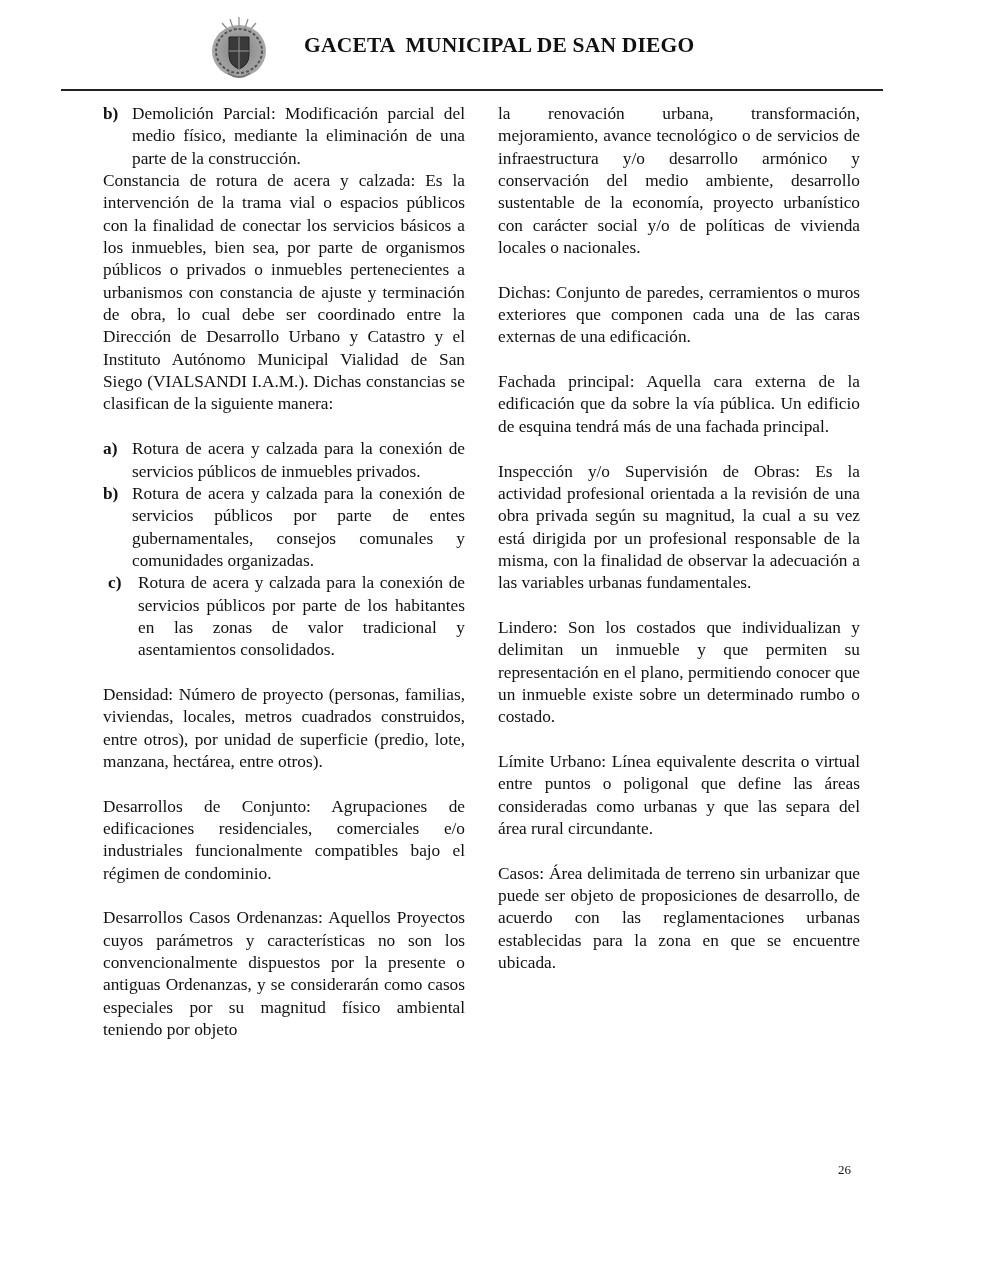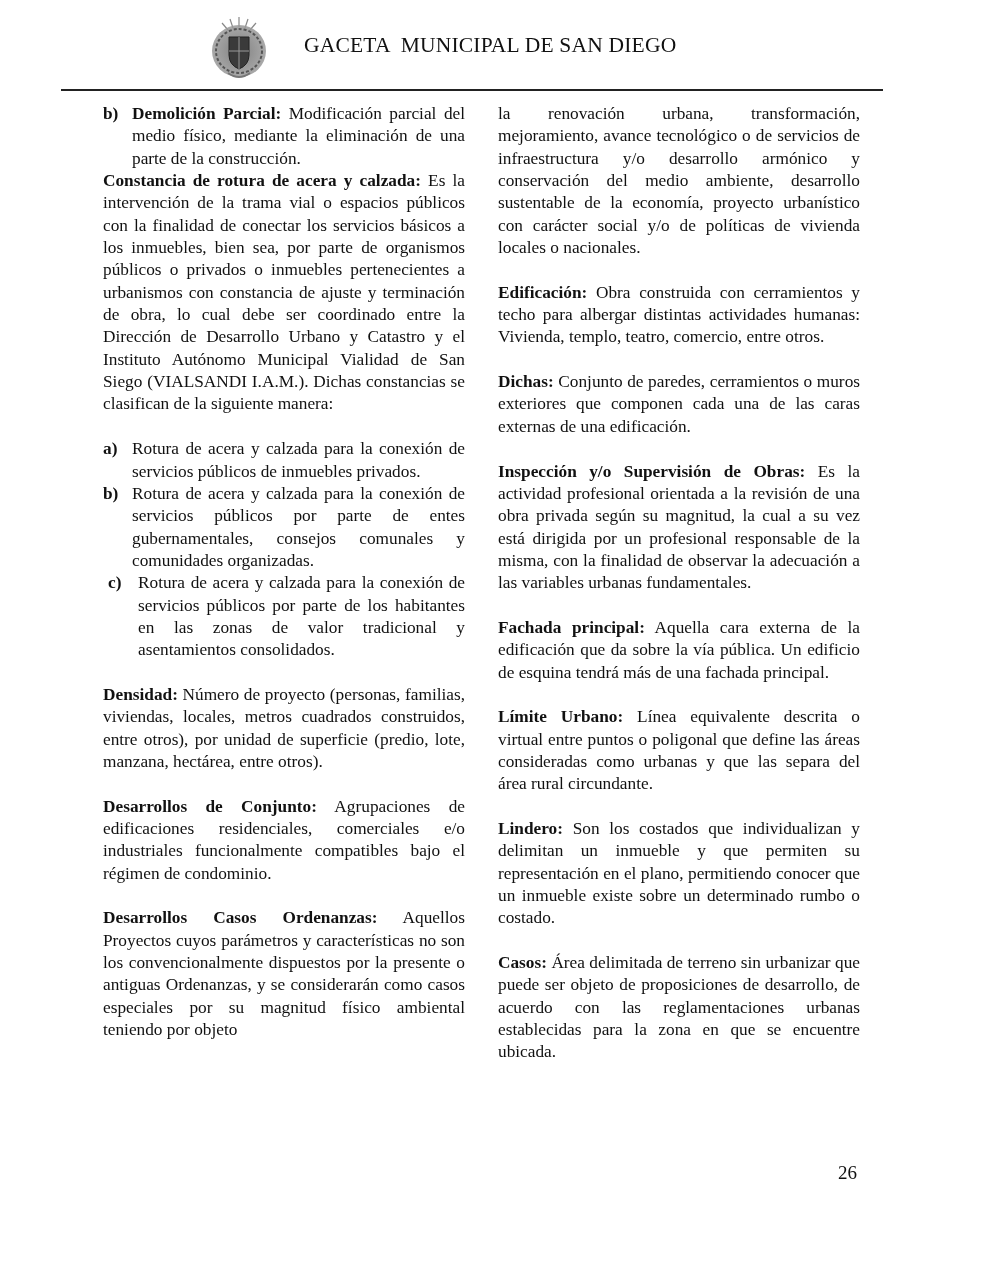--- a/index.html
+++ b/index.html
@@ -5,40 +5,40 @@
     html, body { margin: 0; padding: 0; background: #ffffff; }
     body {
       width: 990px; height: 1280px; position: relative; overflow: hidden;
       font-family: "Liberation Serif", "DejaVu Serif", serif;
       color: #111111;
     }
     .header { position: absolute; left: 0; top: 0; width: 990px; height: 92px; }
     .logo { position: absolute; left: 210px; top: 15px; width: 58px; height: 66px; }
     .header-title {
       position: absolute; left: 304px; top: 33px;
-      font-size: 21.5px; font-weight: normal; letter-spacing: 0.2px; white-space: pre;
+      font-size: 21.5px; font-weight: bold; letter-spacing: 0.2px; white-space: pre;
     }
     .header-rule {
       position: absolute; left: 61px; top: 89px; width: 822px; height: 2px; background: #222222;
     }
     .col {
       position: absolute; top: 103px; width: 362px;
       font-size: 17.3px; line-height: 22.35px; text-align: justify;
     }
     .col-left { left: 103px; }
     .col-right { left: 498px; }
     .para { margin: 0 0 22.35px 0; }
-    .para b { font-weight: bold; }
+    .para b { font-weight: normal; }
     .item { position: relative; padding-left: 29px; margin: 0; }
     .item .marker { position: absolute; left: 0; top: 0; font-weight: bold; }
     .item.c { padding-left: 35px; }
     .item.c .marker { left: 5px; }
     .list { margin: 0 0 22.35px 0; }
     .page-number {
-      position: absolute; left: 838px; top: 1162px; font-size: 19px;
+      position: absolute; left: 838px; top: 1162px; font-size: 13px;
     }
   </style>
 </head>
 <body>
 
 <div class="header">
   <div class="logo">
     <svg width="58" height="66" viewBox="0 0 58 66">
       <defs>
         <radialGradient id="g1" cx="50%" cy="50%" r="50%">
@@ -99,42 +99,39 @@
   </p>
 
   <p class="para">
     <b>Desarrollos Casos Ordenanzas:</b><span> Aquellos Proyectos cuyos parámetros y características no son los convencionalmente dispuestos por la presente o antiguas Ordenanzas, y se considerarán como casos especiales por su magnitud físico ambiental teniendo por objeto</span>
   </p>
 </div>
 
 <div class="col col-right">
   <p class="para">la renovación urbana, transformación, mejoramiento, avance tecnológico o de servicios de infraestructura y/o desarrollo armónico y conservación del medio ambiente, desarrollo sustentable de la economía, proyecto urbanístico con carácter social y/o de políticas de vivienda locales o nacionales.</p>
 
+
   <p class="para">
-    <b>Edificación:</b><span> Obra construida con cerramientos y techo para albergar distintas actividades humanas: Vivienda, templo, teatro, comercio, entre otros.</span>
+    <b>Dichas:</b><span> Conjunto de paredes, cerramientos o muros exteriores que componen cada una de las caras externas de una edificación.</span>
   </p>
 
   <p class="para">
-    <b>Dichas:</b><span> Conjunto de paredes, cerramientos o muros exteriores que componen cada una de las caras externas de una edificación.</span>
+    <b>Fachada principal:</b><span> Aquella cara externa de la edificación que da sobre la vía pública. Un edificio de esquina tendrá más de una fachada principal.</span>
   </p>
 
   <p class="para">
     <b>Inspección y/o Supervisión de Obras:</b><span> Es la actividad profesional orientada a la revisión de una obra privada según su magnitud, la cual a su vez está dirigida por un profesional responsable de la misma, con la finalidad de observar la adecuación a las variables urbanas fundamentales.</span>
   </p>
 
   <p class="para">
-    <b>Fachada principal:</b><span> Aquella cara externa de la edificación que da sobre la vía pública. Un edificio de esquina tendrá más de una fachada principal.</span>
+    <b>Lindero:</b><span> Son los costados que individualizan y delimitan un inmueble y que permiten su representación en el plano, permitiendo conocer que un inmueble existe sobre un determinado rumbo o costado.</span>
   </p>
 
   <p class="para">
     <b>Límite Urbano:</b><span> Línea equivalente descrita o virtual entre puntos o poligonal que define las áreas consideradas como urbanas y que las separa del área rural circundante.</span>
-  </p>
-
-  <p class="para">
-    <b>Lindero:</b><span> Son los costados que individualizan y delimitan un inmueble y que permiten su representación en el plano, permitiendo conocer que un inmueble existe sobre un determinado rumbo o costado.</span>
   </p>
 
   <p class="para">
     <b>Casos:</b><span> Área delimitada de terreno sin urbanizar que puede ser objeto de proposiciones de desarrollo, de acuerdo con las reglamentaciones urbanas establecidas para la zona en que se encuentre ubicada.</span>
   </p>
 </div>
 
 <div class="page-number">26</div>
 
 </body></html>

